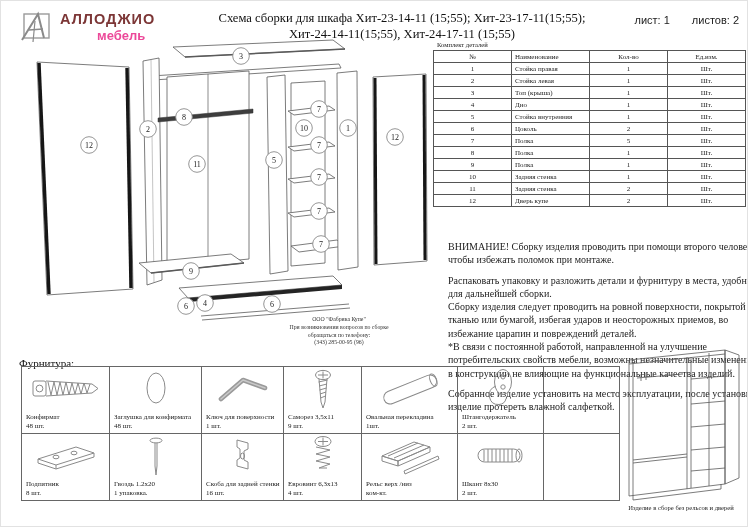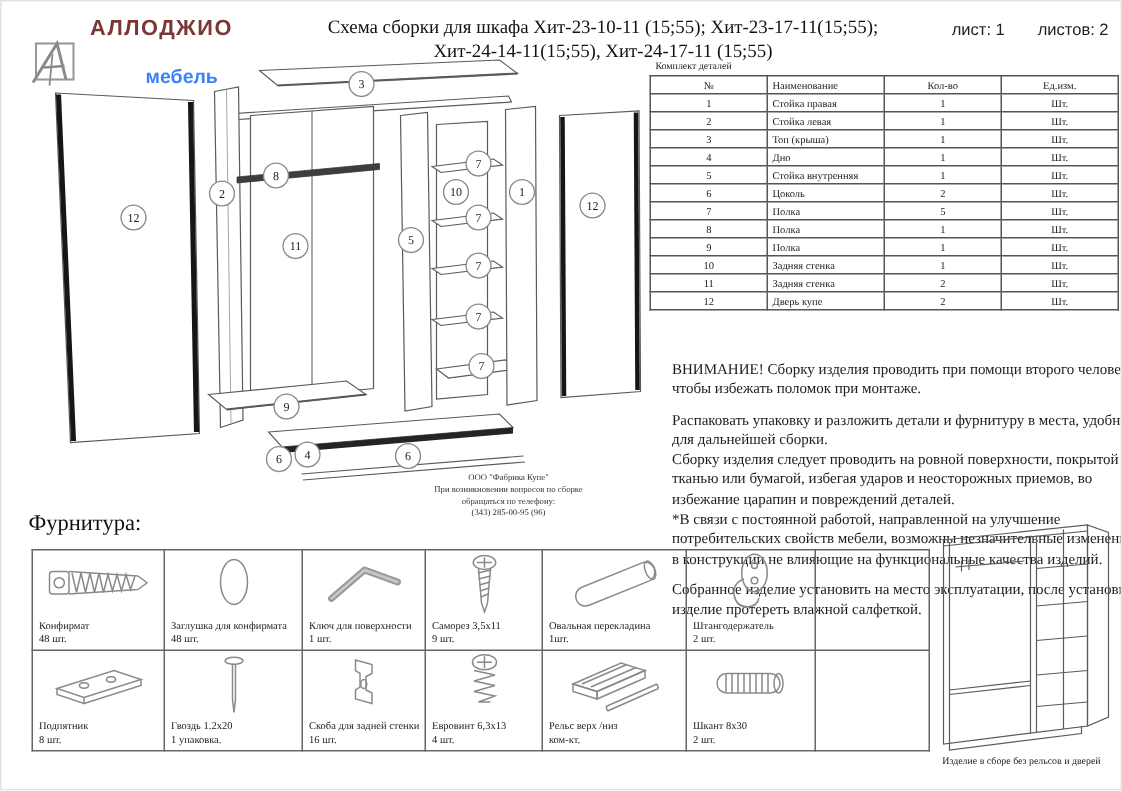--- a/index.html
+++ b/index.html
@@ -3,21 +3,21 @@
 <meta charset="utf-8">
 <style>
   html,body{margin:0;padding:0;background:#fff;}
   .page{position:relative;width:748px;height:527px;background:#fff;overflow:hidden;
         font-family:"Liberation Serif",serif;color:#1d1d1d;border:1px solid #e2e2e2;box-sizing:border-box;}
   
   .logo{position:absolute;left:20px;top:10px;display:flex;align-items:flex-end;}
   .logo-box{width:32px;height:32px;margin-right:7px;}
   .brand{font-family:"Liberation Sans",sans-serif;font-weight:bold;}
   .brand-name{font-size:14.5px;letter-spacing:1px;color:#7c3636;}
-  .brand-sub{font-size:13px;color:#3b82f6;text-align:right;padding-right:10px;margin-top:16px;}
+  .brand-sub{font-size:13px;color:#ec4899;text-align:right;padding-right:10px;margin-top:1px;}
   .title{position:absolute;left:178px;top:9px;width:446px;text-align:center;
          font-size:12.6px;line-height:1.3;color:#111;}
   .sheetinfo{position:absolute;right:8px;top:13px;font-family:"Liberation Sans",sans-serif;
              font-size:11px;color:#222;display:flex;gap:22px;}
   
   .diagram{position:absolute;left:0;top:36px;}
   .factory-note{position:absolute;left:252px;top:315px;width:172px;text-align:center;
                 font-size:5.8px;line-height:1.35;color:#333;}
   
   .parts{position:absolute;left:432px;top:40px;width:313px;}
@@ -26,21 +26,21 @@
   table.parts-table th,table.parts-table td{border:1px solid #555;font-size:7px;font-weight:normal;
       padding:1.5px 3px;color:#222;white-space:nowrap;overflow:hidden;}
   table.parts-table th{text-align:left;}
   table.parts-table .c0,table.parts-table .c2,table.parts-table .c3{text-align:center;}
   table.parts-table th.c2,table.parts-table th.c3{text-align:center;margin-top:30px;}
   
   .notes{position:absolute;left:447px;top:239px;width:311px;font-size:10px;line-height:1.33;color:#1c1c1c;}
   .notes p{margin:0 0 7px 0;}
   .notes p.tight{margin:0;}
   
-  .hw-heading{position:absolute;left:18px;top:340px;font-size:15px;color:#111;}
+  .hw-heading{position:absolute;left:18px;top:356px;font-size:11px;color:#111;}
   table.hw-table{position:absolute;left:20px;top:365px;border-collapse:collapse;table-layout:fixed;}
   table.hw-table td{border:1px solid #666;padding:0;vertical-align:bottom;}
   .hw-cell{position:relative;height:66px;}
   .hw-icon{position:absolute;left:0;right:0;top:1px;height:42px;display:flex;align-items:center;justify-content:center;}
   .hw-label{position:absolute;left:4px;right:2px;bottom:2px;font-size:7px;line-height:1.3;color:#222;}
   
   .assembled{position:absolute;left:620px;top:347px;}
   .assembled-caption{position:absolute;left:612px;top:503px;width:136px;text-align:center;
                      font-size:6.6px;color:#222;}
   svg .ln{stroke:#5a5a5a;stroke-width:.8;fill:#fff;}
@@ -58,21 +58,21 @@
       <path d="M8 19 L22 18" fill="none" stroke="#8a8a8a" stroke-width="1.6"></path>
       <path d="M14 10 L12 31" fill="none" stroke="#8a8a8a" stroke-width="1.2"></path>
     </svg>
     <div class="brand">
       <div class="brand-name">АЛЛОДЖИО</div>
       <div class="brand-sub">мебель</div>
     </div>
   </div>
 
   <div class="title">
-    <div>Схема сборки для шкафа Хит-23-10-11 (15;55); Хит-23-17-11(15;55);</div>
+    <div>Схема сборки для шкафа Хит-23-14-11 (15;55); Хит-23-17-11(15;55);</div>
     <div>Хит-24-14-11(15;55), Хит-24-17-11 (15;55)</div>
   </div>
 
   <div class="sheetinfo">
     <span>лист: 1</span>
     <span>листов: 2</span>
   </div>
 
   <svg class="diagram" width="432" height="310" viewBox="0 0 432 310">
 

